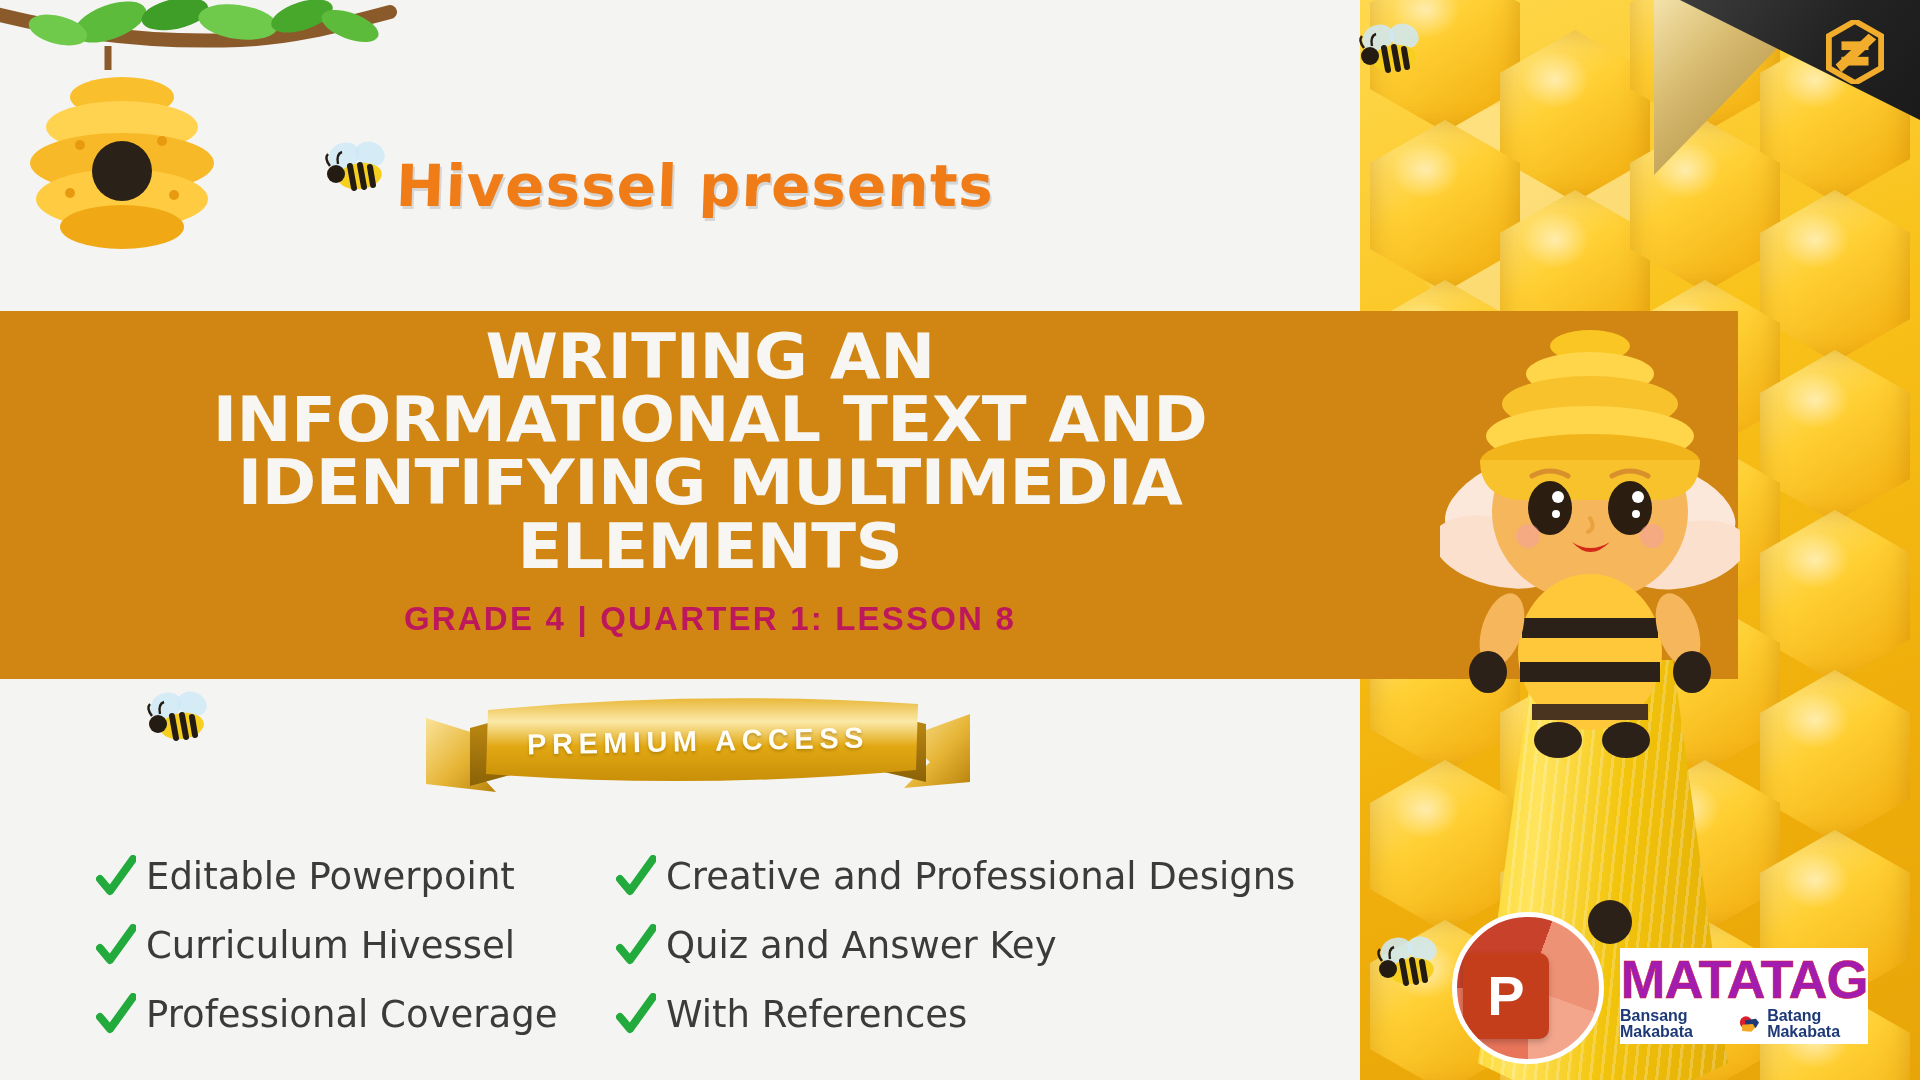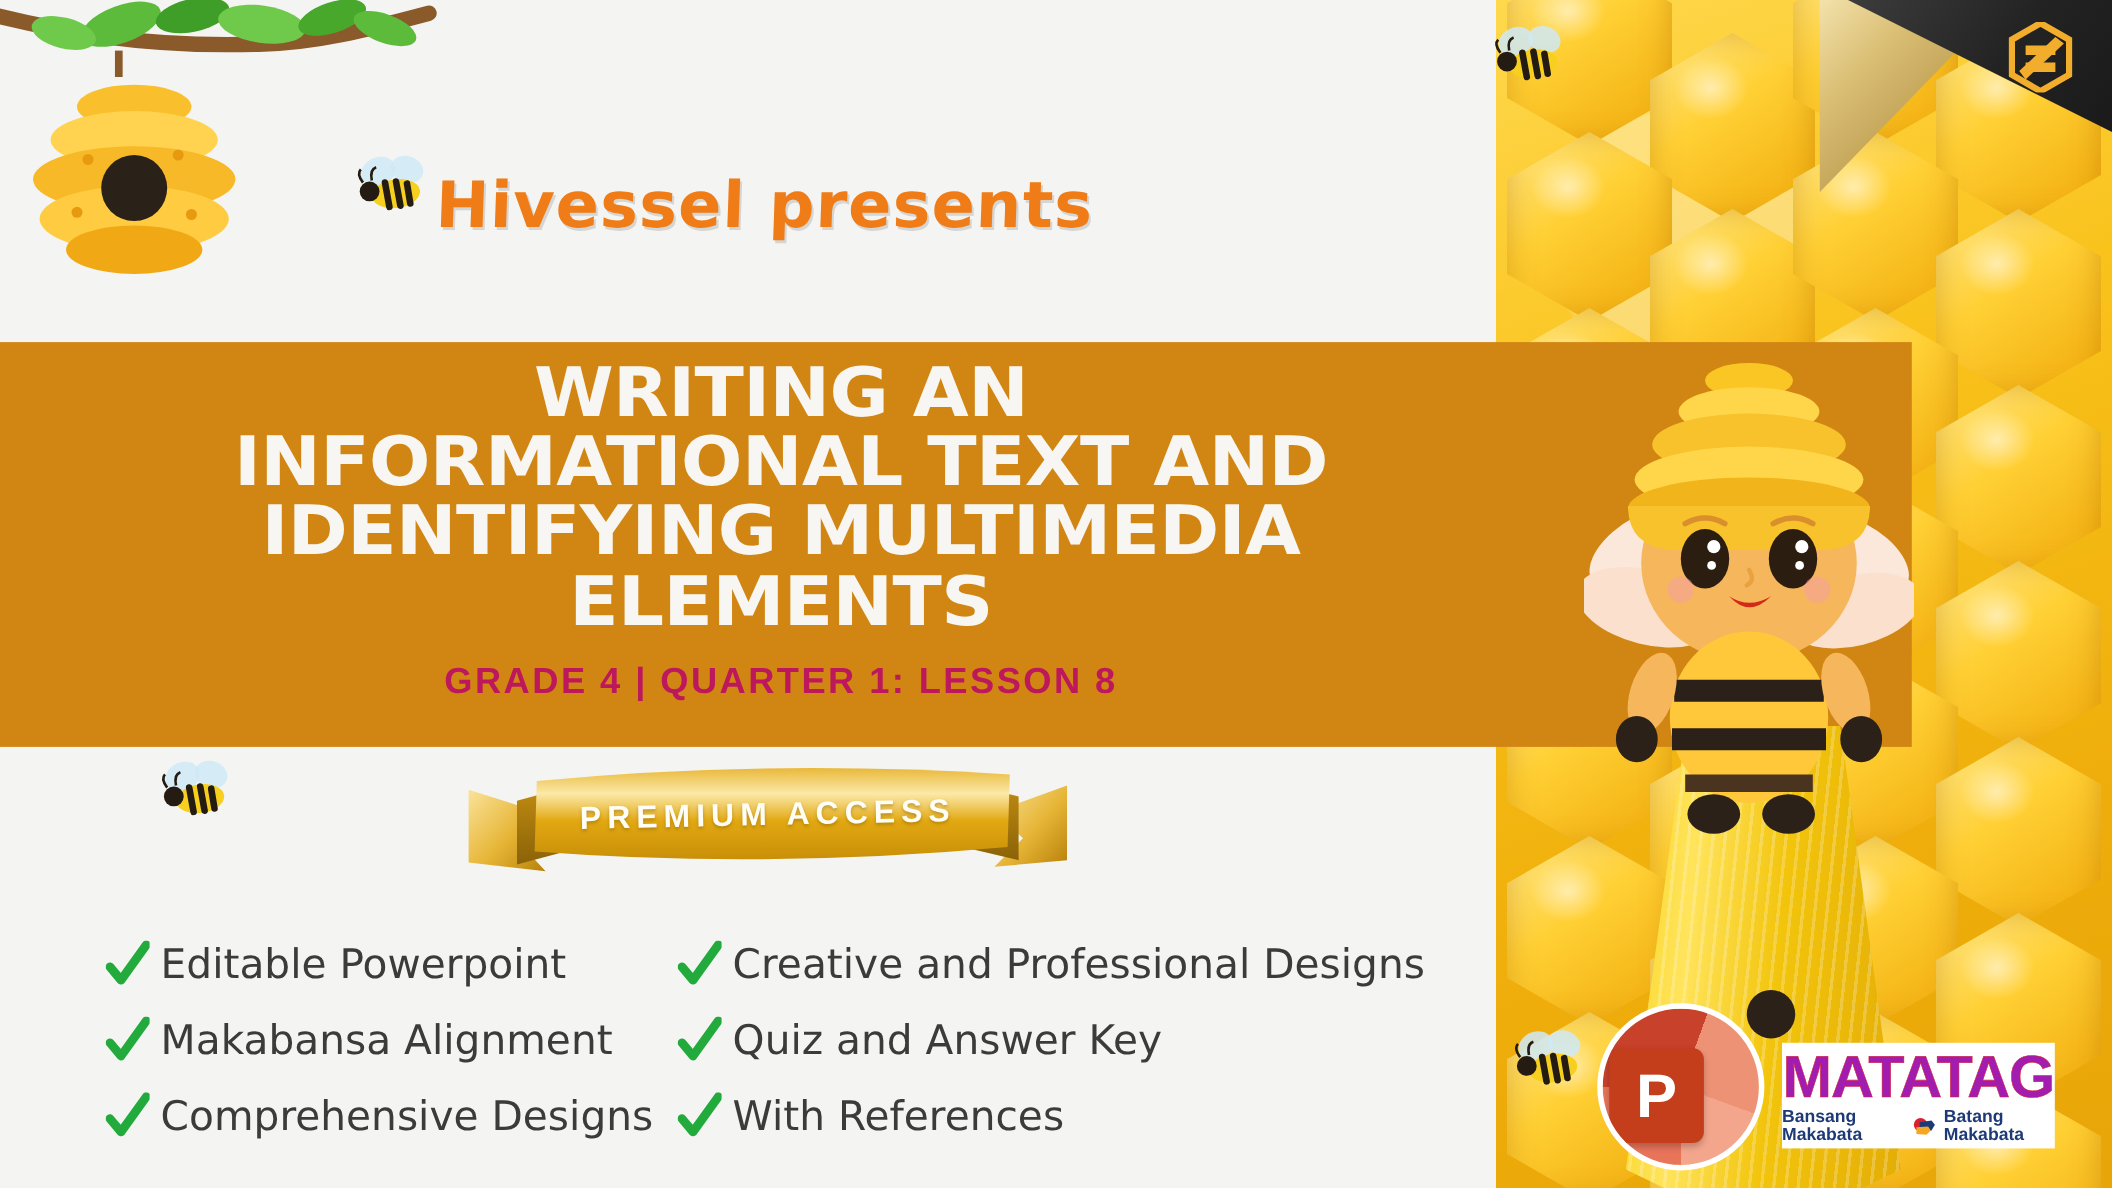--- a/index.html
+++ b/index.html
@@ -388,33 +388,33 @@
     <div class="feat">
       <svg class="check" viewBox="0 0 40 44">
           <path d="M4 24 L14 36 L37 4" stroke="#22ab3c" stroke-width="8" fill="none" stroke-linecap="round" stroke-linejoin="round"></path>
         </svg>
       <span class="feat-label">Creative and Professional Designs</span>
     </div>
     <div class="feat">
       <svg class="check" viewBox="0 0 40 44">
           <path d="M4 24 L14 36 L37 4" stroke="#22ab3c" stroke-width="8" fill="none" stroke-linecap="round" stroke-linejoin="round"></path>
         </svg>
-      <span class="feat-label">Makabansa Alignment</span>
+      <span class="feat-label">Curriculum Hivessel</span>
     </div>
     <div class="feat">
       <svg class="check" viewBox="0 0 40 44">
           <path d="M4 24 L14 36 L37 4" stroke="#22ab3c" stroke-width="8" fill="none" stroke-linecap="round" stroke-linejoin="round"></path>
         </svg>
       <span class="feat-label">Quiz and Answer Key</span>
     </div>
     <div class="feat">
       <svg class="check" viewBox="0 0 40 44">
           <path d="M4 24 L14 36 L37 4" stroke="#22ab3c" stroke-width="8" fill="none" stroke-linecap="round" stroke-linejoin="round"></path>
         </svg>
-      <span class="feat-label">Comprehensive Designs</span>
+      <span class="feat-label">Professional Coverage</span>
     </div>
     <div class="feat">
       <svg class="check" viewBox="0 0 40 44">
           <path d="M4 24 L14 36 L37 4" stroke="#22ab3c" stroke-width="8" fill="none" stroke-linecap="round" stroke-linejoin="round"></path>
         </svg>
       <span class="feat-label">With References</span>
     </div>
   </div>
 
   <div class="ppt-badge">

